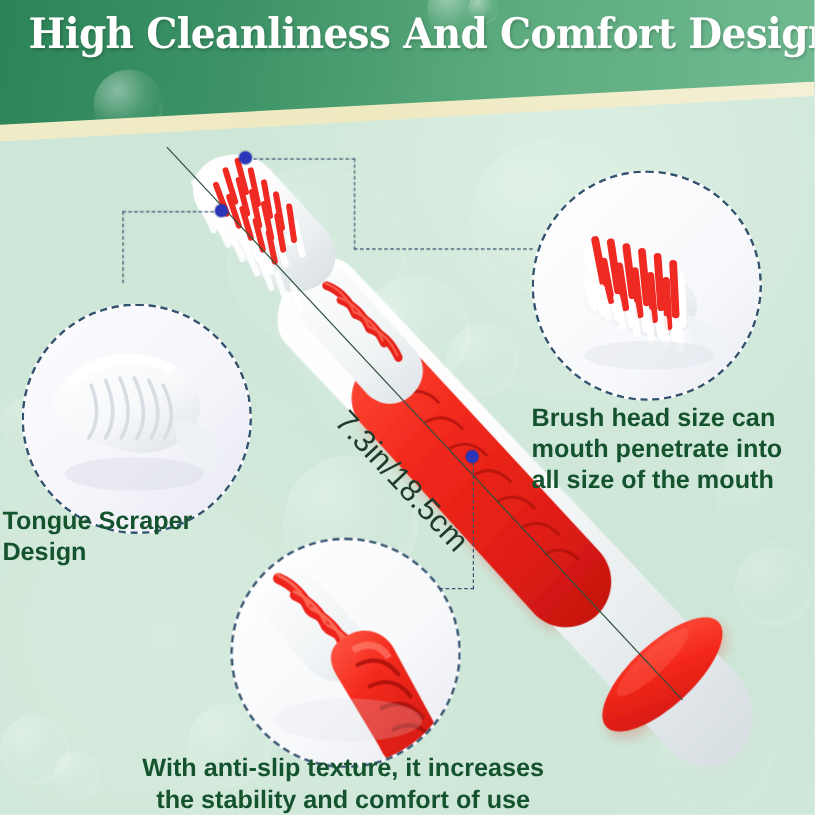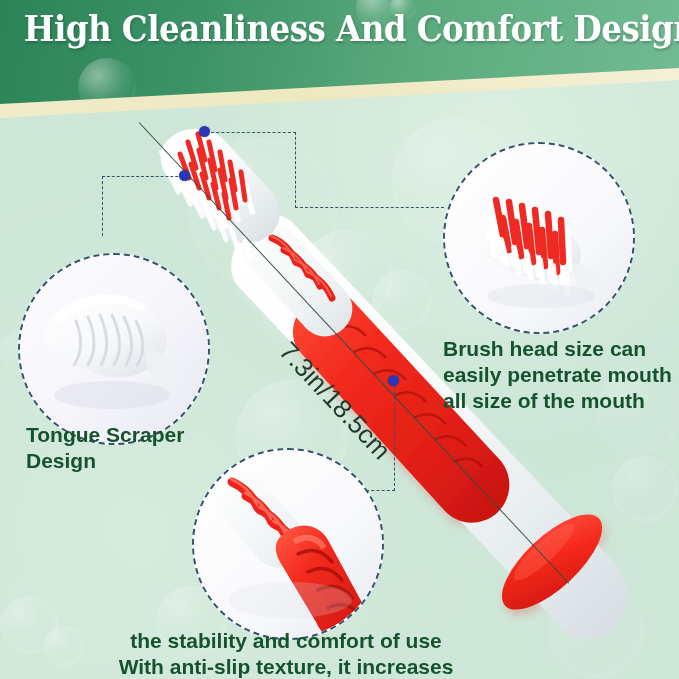--- a/index.html
+++ b/index.html
@@ -393,21 +393,21 @@
           <path d="M 92,60 q 14,30 2,50"></path>
           <path d="M 104,62 q 14,28 2,48"></path>
           <path d="M 116,66 q 13,26 1,44"></path>
         </g>
 
         <path d="M 38,66 C 56,44 98,36 124,54" stroke="#ffffff" stroke-width="8" fill="none" opacity="0.9"></path>
         <ellipse cx="92" cy="140" rx="58" ry="14" fill="#d9dce6" opacity="0.45"></ellipse>
       </svg>
     </div>
   </div>
-  <div class="caption" style="left:26px;top:422px;width:230px;">Tongue Scraper Design</div>
+  <div class="caption" style="left:2px;top:422px;width:230px;">Tongue Scraper Design</div>
 
   <div class="callout" style="left:443px;top:142px;width:188px;height:188px;">
     <div class="callout-inner">
       <svg viewBox="0 0 188 188" width="188" height="188">
         <defs>
           <linearGradient id="cal2bg" x1="0" y1="0" x2="1" y2="1">
             <stop offset="0%" stop-color="#ffffff"></stop>
             <stop offset="65%" stop-color="#f7f8fb"></stop>
             <stop offset="100%" stop-color="#e9ebf2"></stop>
           </linearGradient>
@@ -467,21 +467,21 @@
           <path d="M 98,140 L 95,116"></path>
           <path d="M 110,144 L 108,122"></path>
           <path d="M 122,148 L 121,128"></path>
         </g>
         <ellipse cx="96" cy="152" rx="54" ry="12" fill="#dde0e9" opacity="0.4"></ellipse>
       </svg>
     </div>
   </div>
   <div class="caption" style="left:443px;top:336px;width:236px;">
     <div>Brush head size can</div>
-    <div>easily penetrate mouth</div>
+    <div>mouth penetrate into</div>
     <div>all size of the mouth</div>
   </div>
 
   <div class="callout" style="left:192px;top:448px;width:188px;height:188px;">
     <div class="callout-inner">
       <svg viewBox="0 0 188 188" width="188" height="188">
         <defs>
           <linearGradient id="cal3bg" x1="0" y1="0" x2="1" y2="1">
             <stop offset="0%" stop-color="#ffffff"></stop>
             <stop offset="60%" stop-color="#f8f9fb"></stop>
@@ -536,17 +536,17 @@
           <path d="M 134,158 q 19,-10 32,8"></path>
           <path d="M 144,176 q 17,-9 29,7"></path>
         </g>
 
         <path d="M 100,92 C 112,84 124,88 130,98" stroke="#ff8f7c" stroke-width="6" fill="none" opacity="0.55"></path>
         <ellipse cx="96" cy="150" rx="62" ry="18" fill="#dcdfe9" opacity="0.22"></ellipse>
       </svg>
     </div>
   </div>
   <div class="caption center" style="left:76px;top:628px;width:420px;">
+    <div>With anti-slip texture, it increases</div>
     <div>the stability and comfort of use</div>
-    <div>With anti-slip texture, it increases</div>
   </div>
 
 </div>
 
 </body></html>

